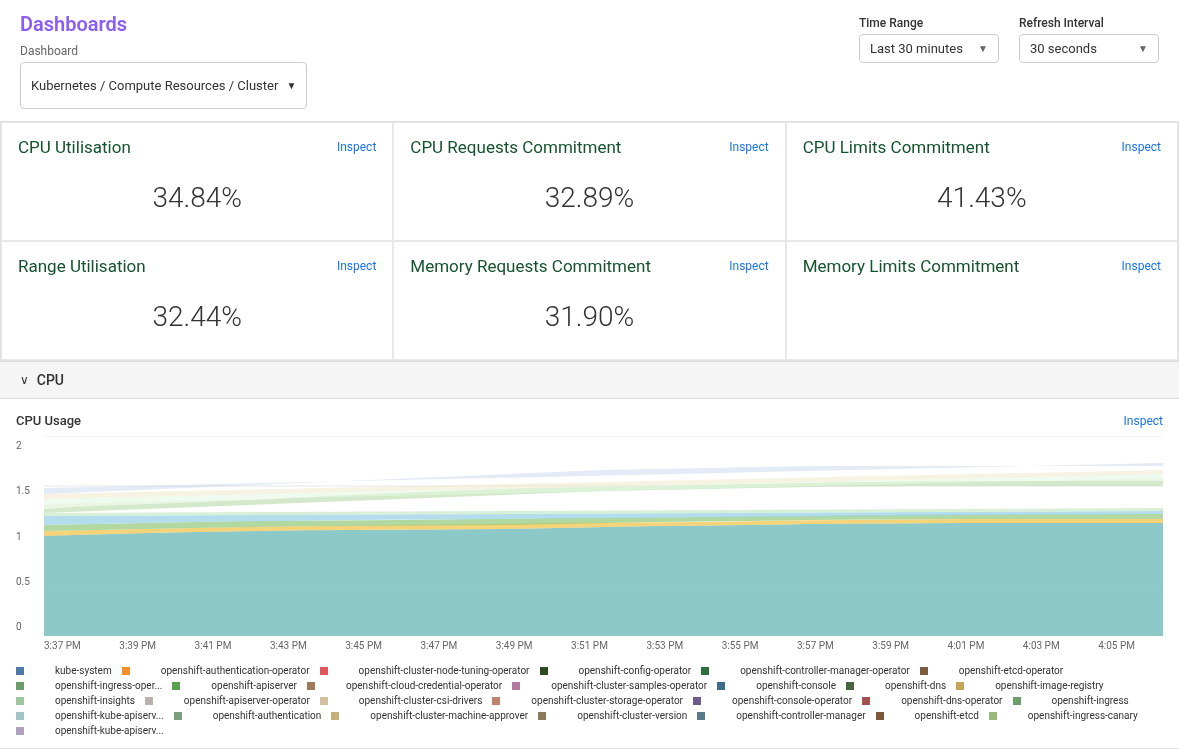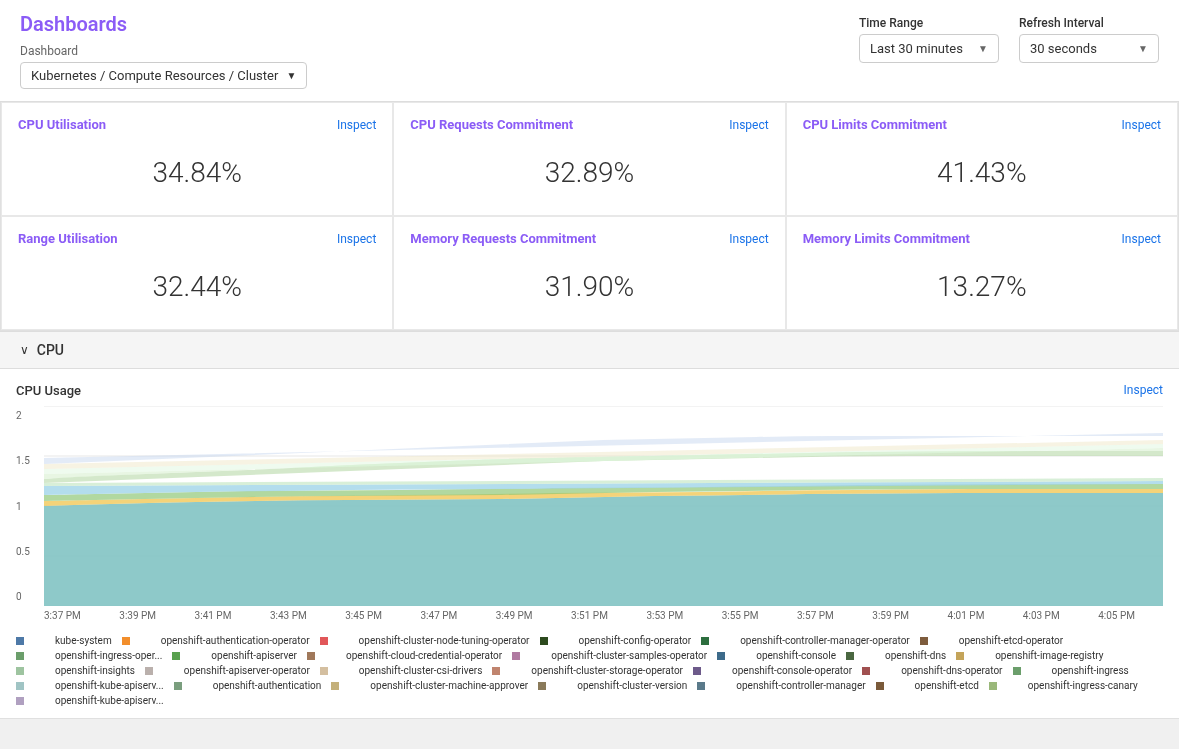--- a/index.html
+++ b/index.html
@@ -1,41 +1,41 @@
 <!DOCTYPE html>
 <html><head>
   <meta charset="utf-8">
   <style>
     * { box-sizing: border-box; margin: 0; padding: 0; }
     body { font-family: -apple-system, BlinkMacSystemFont, 'Segoe UI', Roboto, sans-serif; font-size: 13px; background: #f0f0f0; color: #333; }
 
     .header { background: #fff; padding: 12px 20px; border-bottom: 1px solid #ddd; display: flex; align-items: flex-start; justify-content: space-between; }
     .header-left h1 { font-size: 20px; font-weight: 600; color: #8b5cf6; margin-bottom: 8px; }
     .header-left label { font-size: 12px; color: #666; display: block; margin-bottom: 4px; }
-    .dashboard-select { display: flex; align-items: center; border: 1px solid #ccc; border-radius: 4px; padding: 5px 10px; background: #fff; cursor: pointer; font-size: 13px; gap: 8px; }
+    .dashboard-select { display: flex; align-items: center; border: 1px solid #ccc; border-radius: 4px; padding: 15px 10px; background: #fff; cursor: pointer; font-size: 13px; gap: 8px; }
     .dashboard-select span { color: #333; }
     .dropdown-arrow { font-size: 10px; color: #666; }
 
     .header-right { display: flex; gap: 20px; align-items: flex-end; padding-top: 4px; }
     .control-group { display: flex; flex-direction: column; gap: 4px; }
     .control-group label { font-size: 12px; color: #333; font-weight: 500; }
     .select-box { display: flex; align-items: center; border: 1px solid #ccc; border-radius: 4px; padding: 6px 10px; background: #fff; cursor: pointer; font-size: 13px; gap: 8px; min-width: 140px; justify-content: space-between; }
 
     .metrics-grid { display: grid; grid-template-columns: 1fr 1fr 1fr; gap: 0; background: #e8e8e8; border: 1px solid #e0e0e0; border-top: none; }
     .metric-card { background: #fff; padding: 14px 16px; border: 1px solid #e8e8e8; }
     .metric-card-header { display: flex; justify-content: space-between; align-items: center; margin-bottom: 16px; }
-    .metric-title { font-size: 13px; font-weight: 700; color: #8b5cf6; }
+    .metric-title { font-size: 17px; font-weight: 400; color: #14532d; }
     .inspect-link { font-size: 12px; color: #1a73e8; cursor: pointer; text-decoration: none; }
     .metric-value { font-size: 28px; font-weight: 300; color: #333; text-align: center; padding: 8px 0 12px; }
 
     .section-header { background: #f5f5f5; padding: 10px 20px; border-top: 1px solid #ddd; border-bottom: 1px solid #ddd; display: flex; align-items: center; gap: 8px; font-size: 14px; font-weight: 500; color: #333; }
     .section-toggle { cursor: pointer; font-size: 12px; }
 
     .chart-container { background: #fff; margin: 0; border-bottom: 1px solid #e0e0e0; }
-    .chart-header { display: flex; justify-content: space-between; align-items: flex-start; padding: 14px 16px 8px; }
+    .chart-header { display: flex; justify-content: space-between; align-items: flex-end; padding: 14px 16px 8px; }
     .chart-title { font-size: 13px; font-weight: 500; color: #333; }
 
     .x-axis { display: flex; justify-content: space-between; padding: 4px 16px 8px; }
 
     .legend { padding: 8px 16px 10px; display: flex; flex-wrap: wrap; gap: 2px 0; }
     .legend-item { display: flex; align-items: center; gap: 3px; margin-right: 10px; margin-bottom: 2px; white-space: nowrap; }
     .legend-dot { width: 8px; height: 8px; flex-shrink: 0; }
     .legend-text { font-size: 10px; color: #333; margin-left: 28px; }
   </style>
 </head>
@@ -104,21 +104,20 @@
         <span class="metric-title">Memory Requests Commitment</span>
         <a class="inspect-link">Inspect</a>
       </div>
       <div class="metric-value">31.90%</div>
     </div>
       <div class="metric-card">
       <div class="metric-card-header">
         <span class="metric-title">Memory Limits Commitment</span>
         <a class="inspect-link">Inspect</a>
       </div>
-      <div class="metric-value">13.27%</div>
     </div>
     </div>
 
   <div class="section-header">
     <span class="section-toggle">∨</span>
     <span>CPU</span>
   </div>
 
   <div class="chart-container">
     <div class="chart-header">

